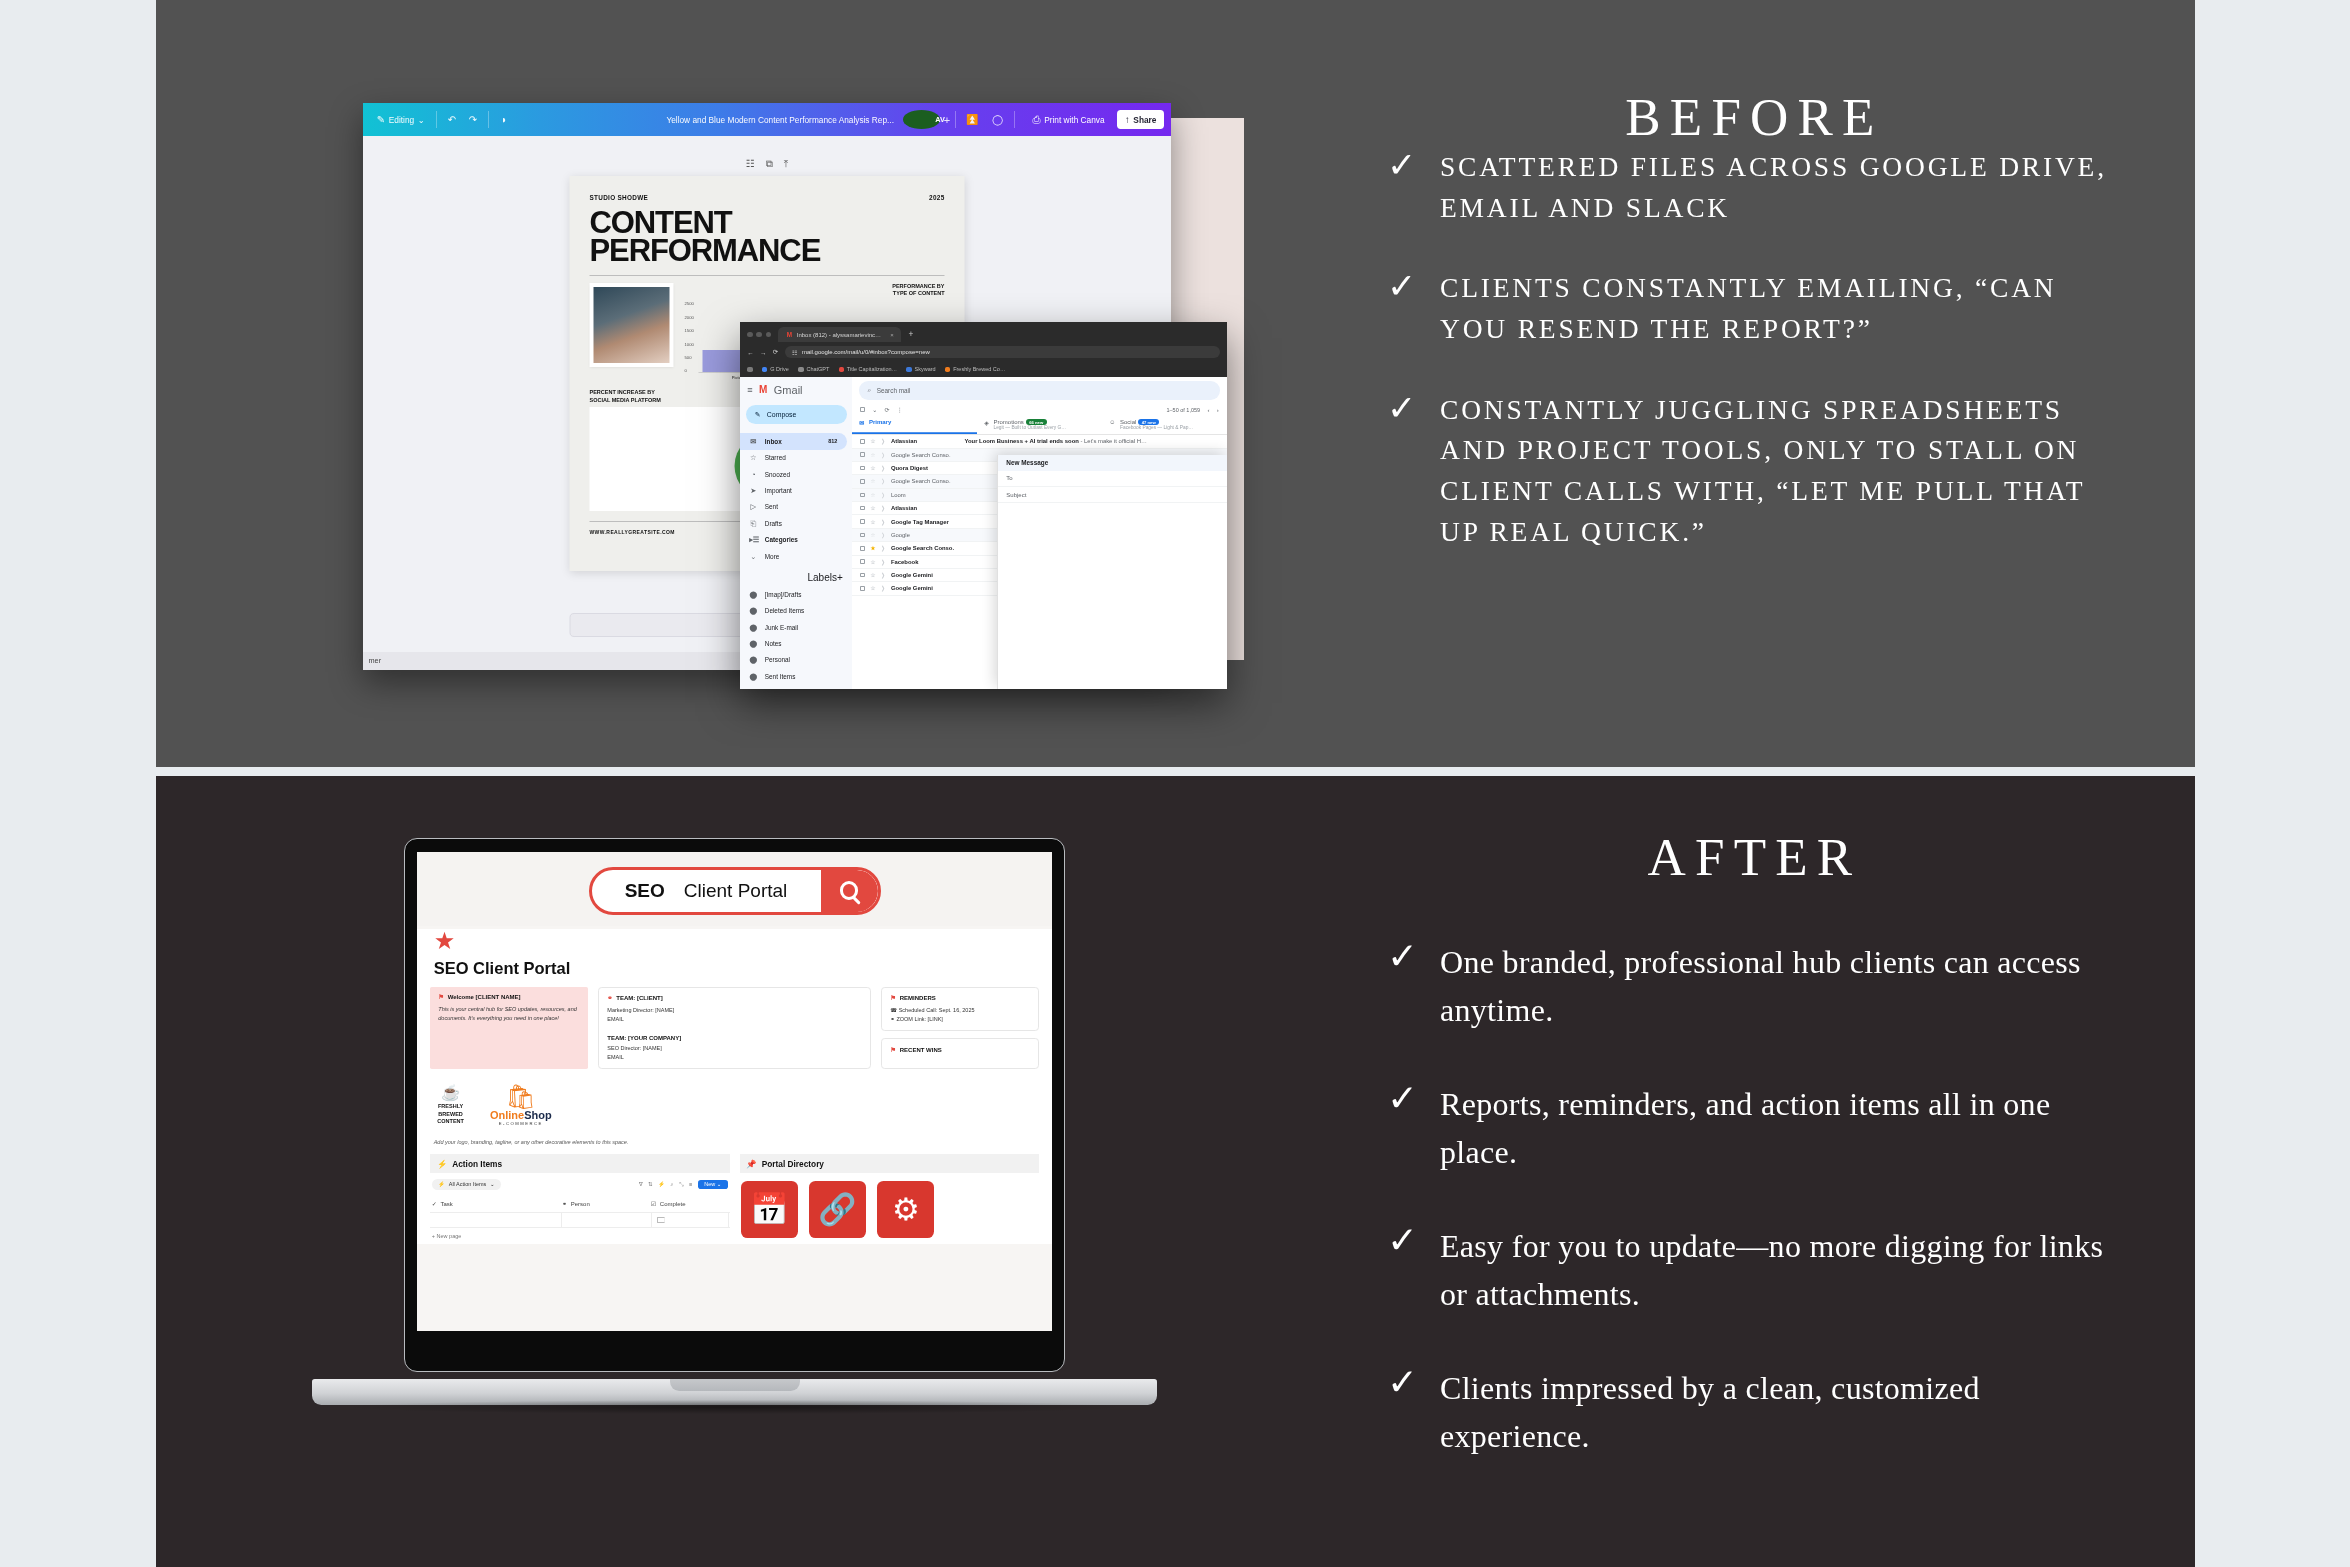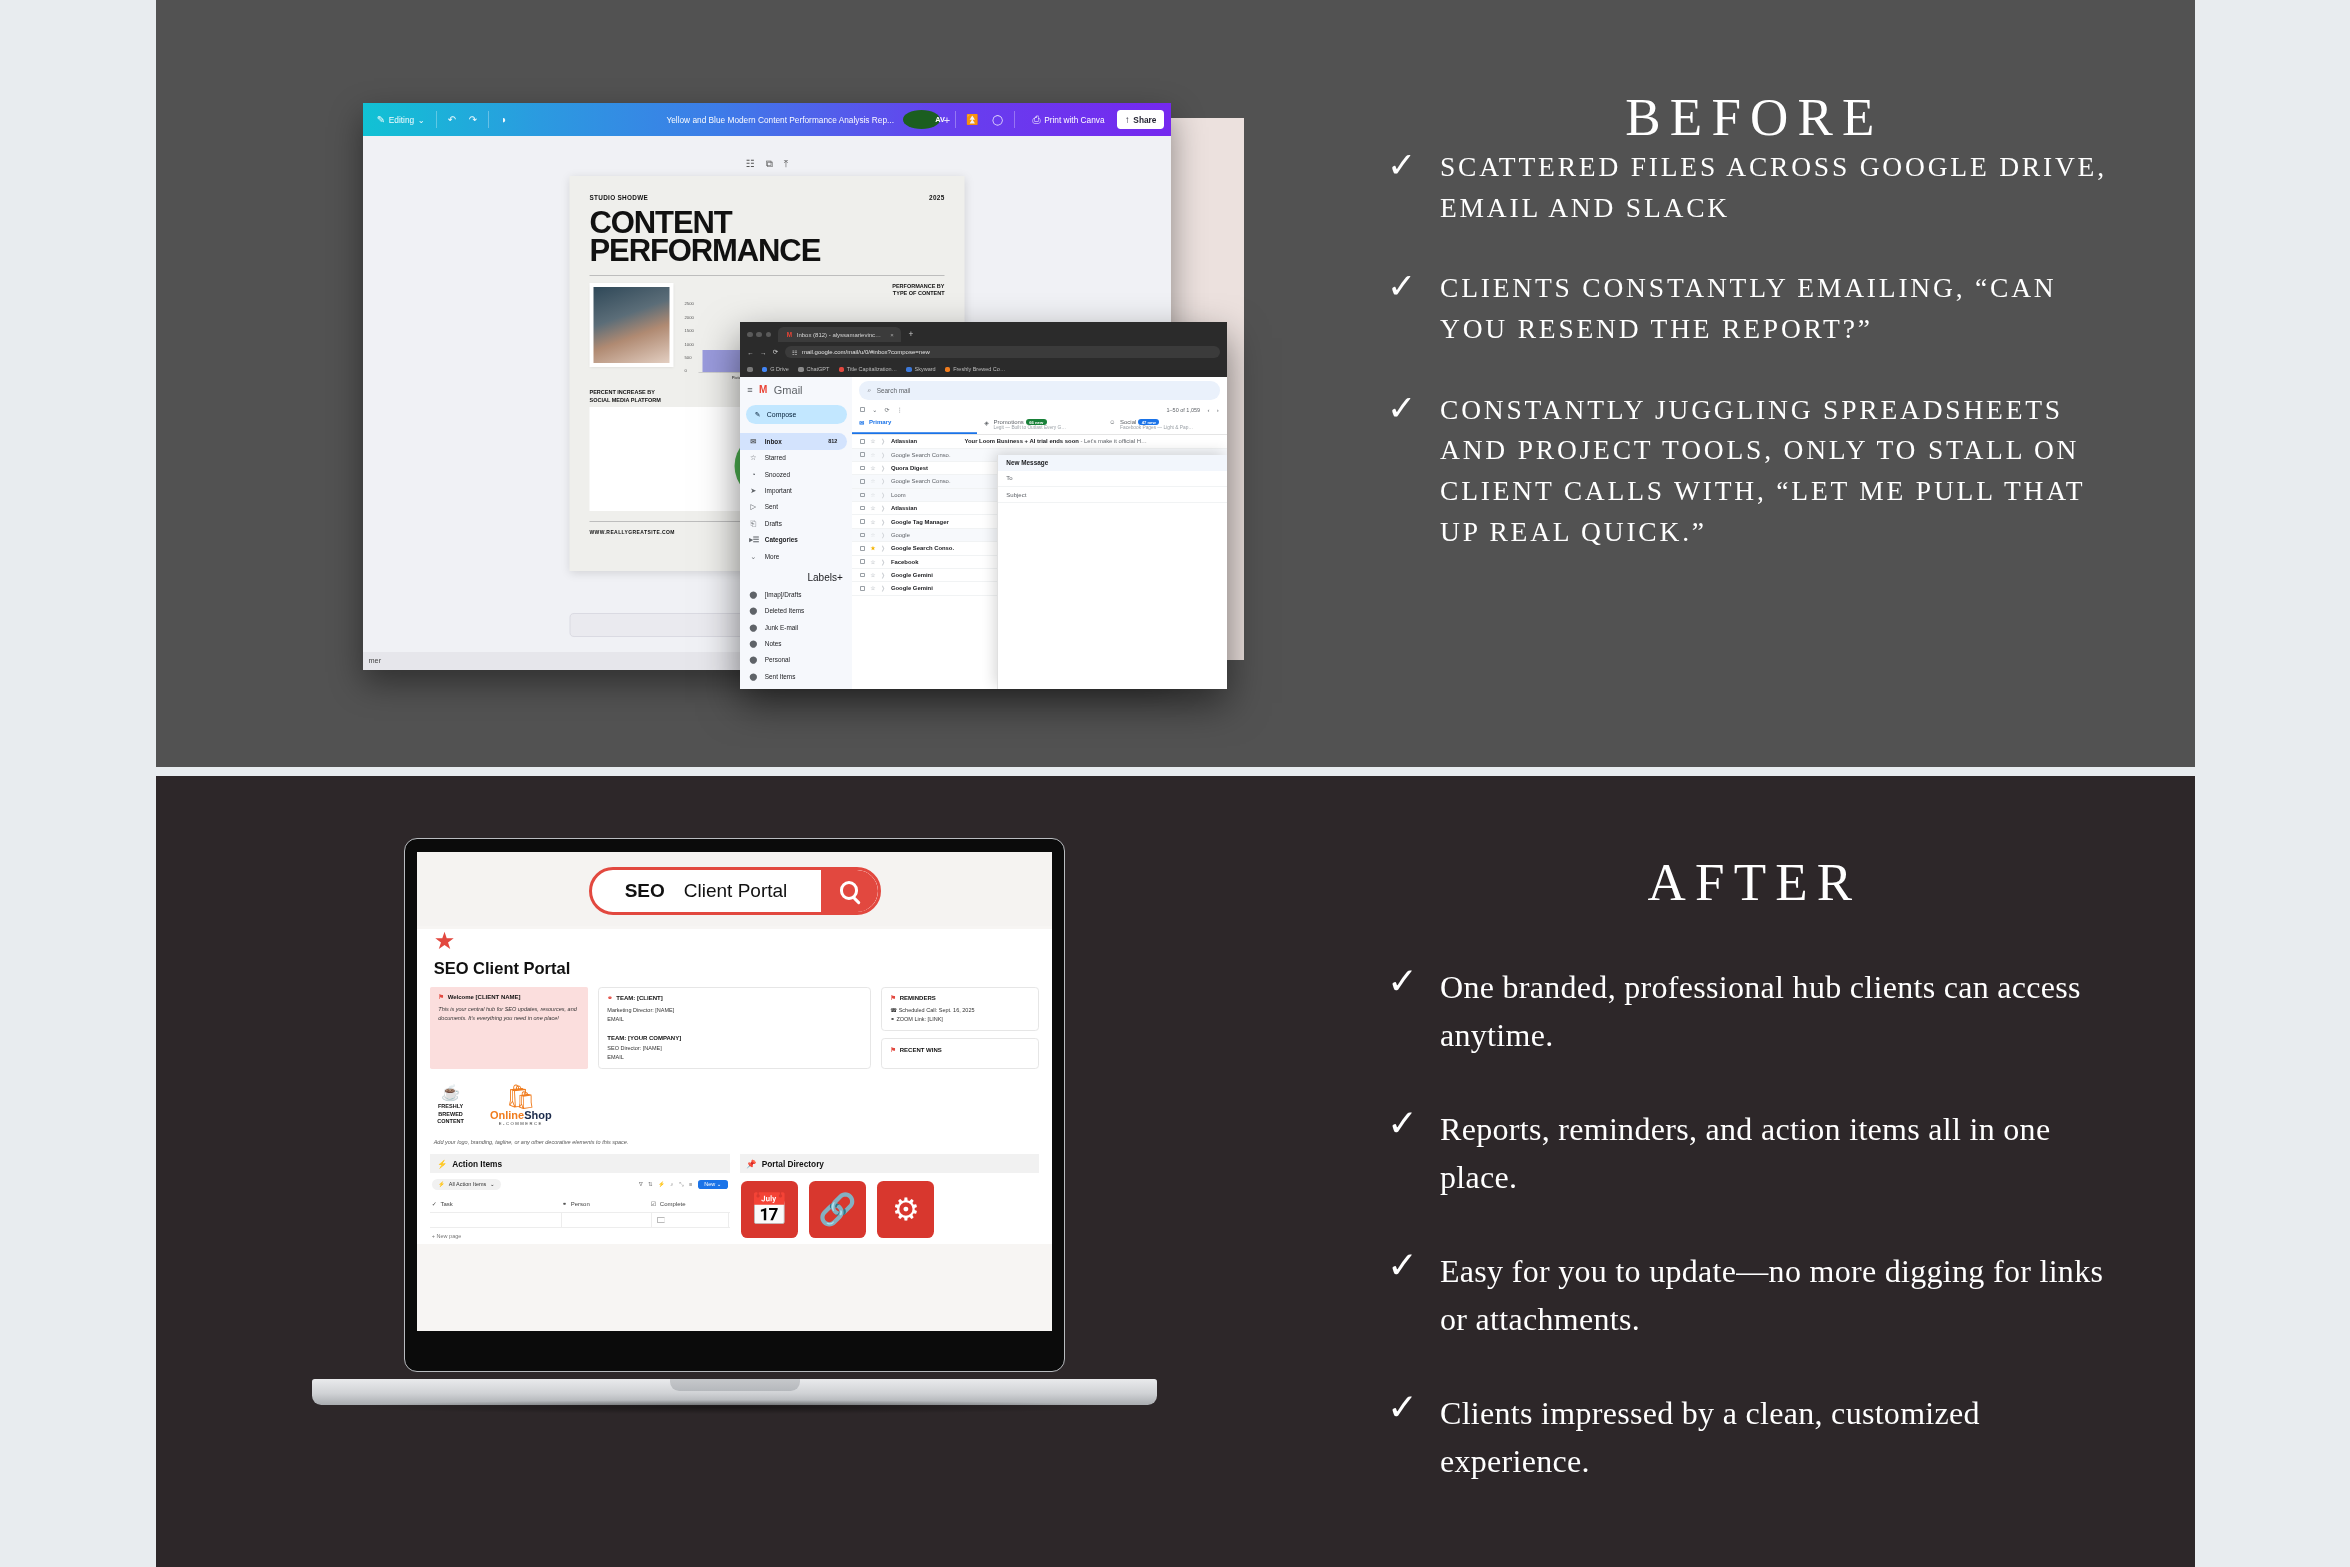--- a/index.html
+++ b/index.html
@@ -15,21 +15,21 @@
   .panel {
     position: absolute;
     left: 156px; width: 2039px;
   }
   .panel-before { top: 0; height: 767px; background: #525252; }
   .panel-after  { top: 776px; height: 792px; background: #2d2729; }
 
   
   .copy-col { position: absolute; color: #ffffff; }
   .copy-before { left: 1387px; top: 87px; width: 735px; }
-  .copy-after  { left: 1387px; top: 852px; width: 735px; }
+  .copy-after  { left: 1387px; top: 827px; width: 735px; }
 
   .section-title {
     font-family: "Liberation Serif", serif;
     font-weight: 400;
     text-align: center;
     color: #fff;
   }
   .copy-before .section-title { font-size: 53px; letter-spacing: 9.2px; }
   .copy-after  .section-title { font-size: 53px; letter-spacing: 9.2px; margin-bottom: 51px; }
 

